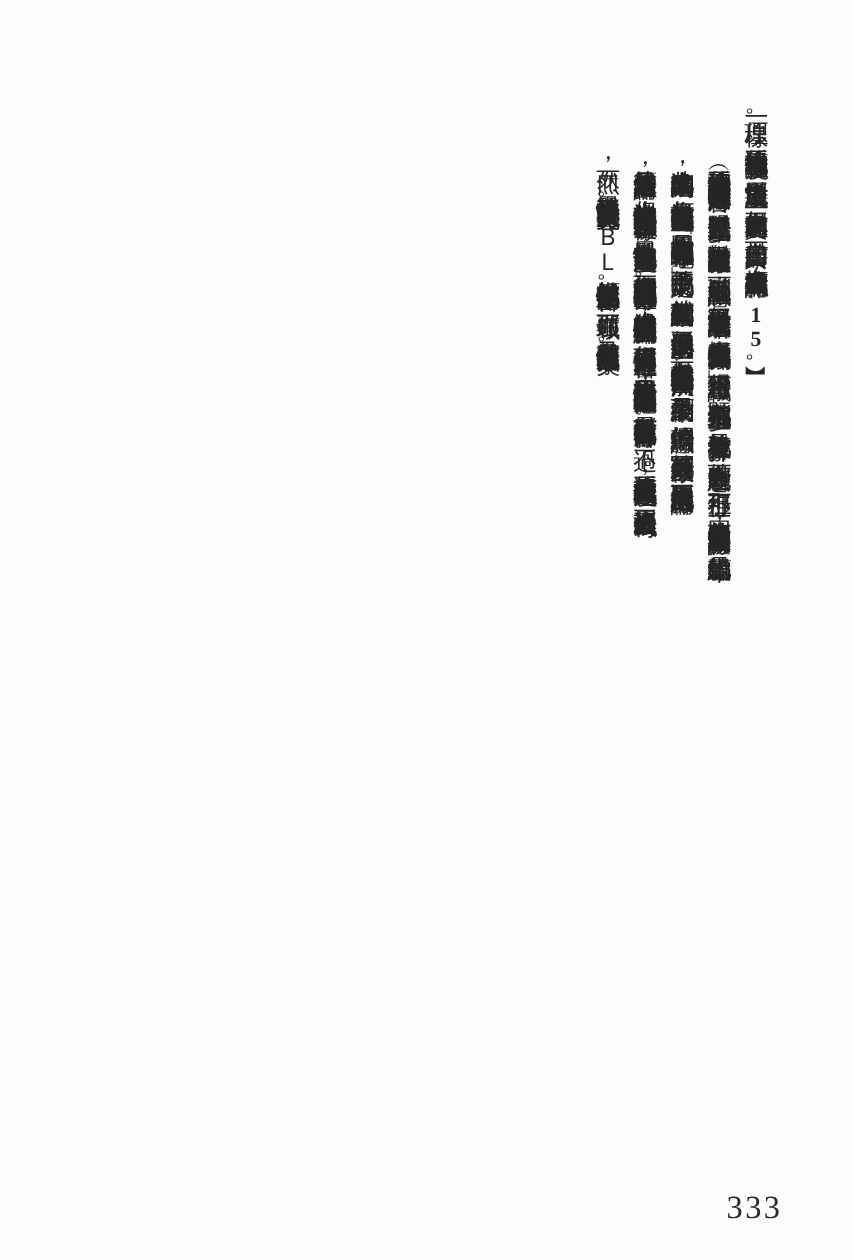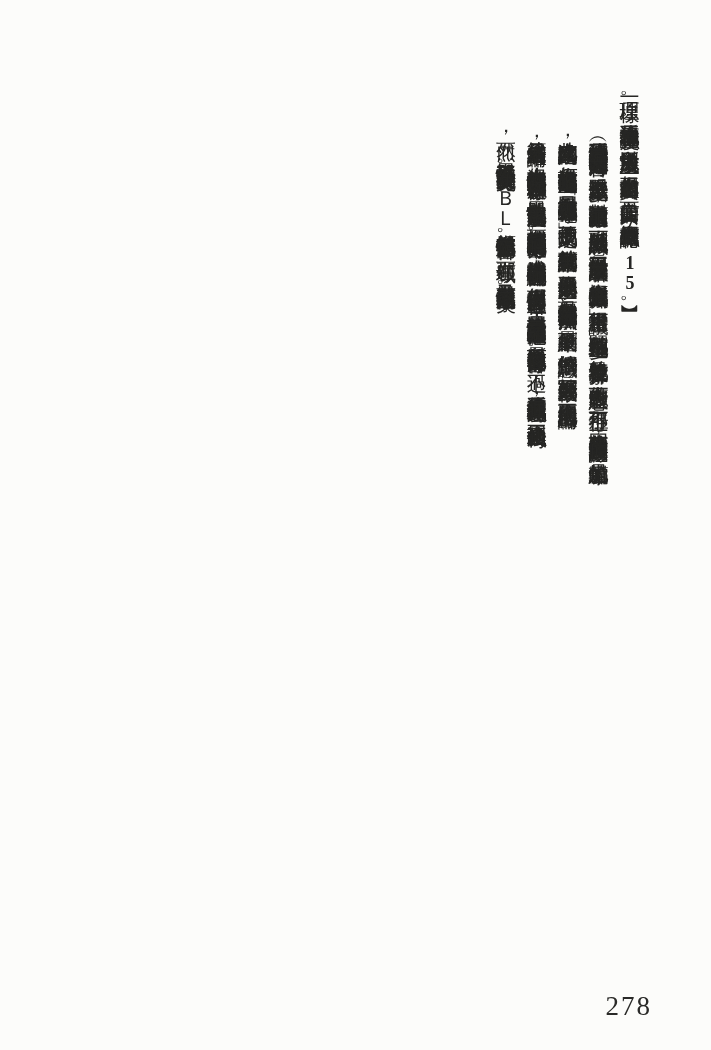--- a/index.html
+++ b/index.html
@@ -56,14 +56,14 @@
 <body>
 
 <div class="page">
   <div class="text-block">
       <p class="para"><span>原理一樣。這種修正法也很容易調整強度，所以常常用於成人漫畫上，但大多不是超商賣的那種，而是書店賣的，標有成人標籤的雜誌</span><span class="figref">【圖7-15】</span><span>。</span></p>
       <p class="para indent"><span>這種修正法的最弱狀態（站在讀者的角度則是最強）只有在凸起處貼一片薄海苔，幾乎跟完全沒修正差不多，對讀者來說是「相當激進的修正」，可以感受到出版社的誠意；但對平常不看成人漫畫的讀者看來，大概會覺得「這種修正真的算修正嗎？」覺得相當不可思議。既然都做到這種地步了，乾脆連最後一片都拿掉算了。有的人可能會這麼想，但那可不行。因為這薄薄的一片正是出版社遵守管制法的證據，也是編輯的本願。</span></p>
       <p class="para indent"><span>此處讓人比較納悶的是，為何大半漫畫的海苔條都打在龜頭的上面呢？是因為業界存在著「無論如何都要死守住龜頭！」的不成文規定嗎？就筆者打聽和調查到的結果，這似乎不是業界共通的規則，而是各編輯部在逐一減少海苔條的過程中自然淘汰、最後剩下的結果。編輯們的潛意識，就好像冥冥中受到天啟般，不約而同地得出了同樣的結論！</span></p>
       <p class="para indent"><span>儘管這只是筆者個人的推論，但也許就像女性突然被人看到裸體時會率先遮住胸部和私密處一樣，男性性器官的各部位也有羞恥度的差別，而編輯們的潛意識都認為龜頭就是最羞恥的部分吧。成人漫畫的編輯部門中雖然也有女性編輯，但從比例而言仍是男性主導的社會。或許是因為男性潛意識中最不想被人看見的部位是龜頭，所以最後才會只留下龜頭部分的海苔條。不過，這種修正終究只是低修正強度時代的原理，不適用於強修正的時代。</span></p>
       <p class="para indent"><span>然而，男性性器官修正並不是美少女漫畫獨有的文化。ＢＬ領域當然也存在男性性器官修正的工作。而在那領域，又存在著與男性向領域截然不同的修正美學。</span></p>
     </div>
-  <div class="page-number">278</div>
+  <div class="page-number">333</div>
 </div>
 
 </body></html>

